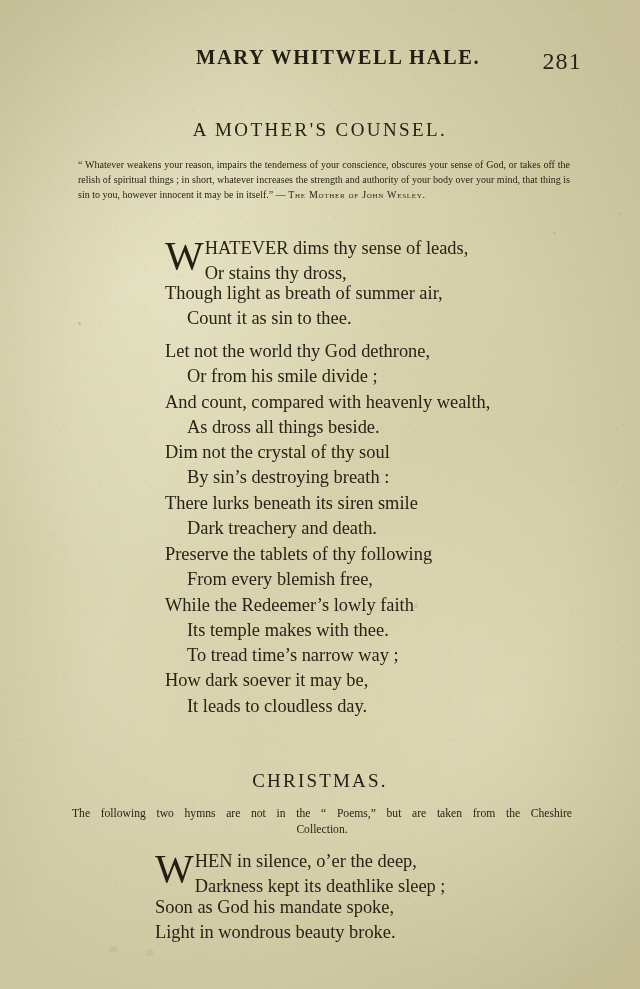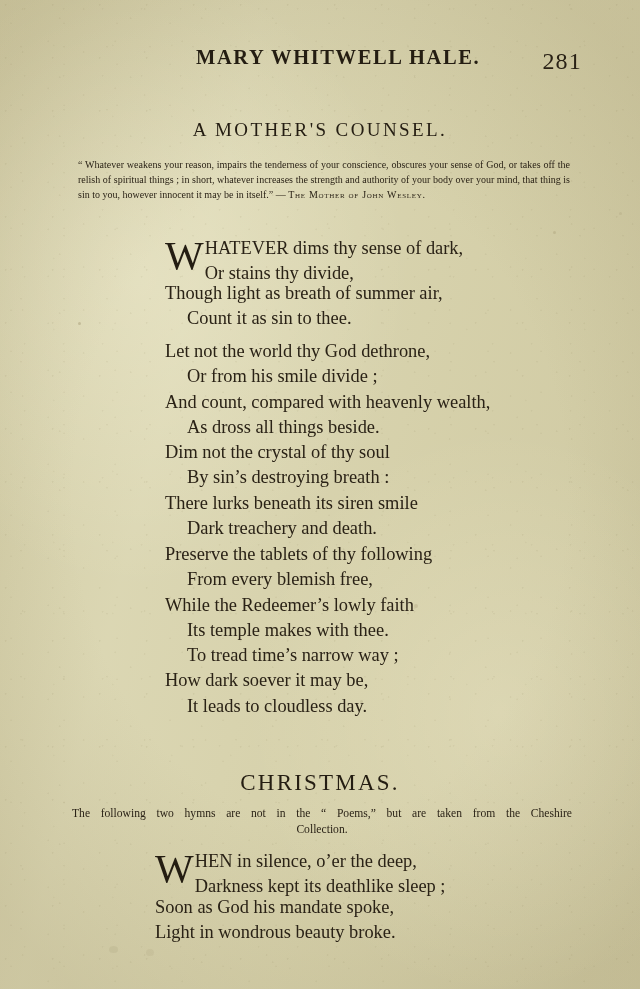--- a/index.html
+++ b/index.html
@@ -97,21 +97,21 @@
     position: absolute;
     left: 0;
     right: 0;
     text-align: center;
     font-family: "Liberation Serif", serif;
     font-size: 19px;
     letter-spacing: 2.4px;
     color: #241d12;
   }
   #title-mothers-counsel { top: 119px; }
-  #title-christmas { top: 770px; font-size: 23px; letter-spacing: 2.2px; }
+  #title-christmas { top: 770px; font-size: 19px; letter-spacing: 2.2px; }
 
   
   .epigraph {
     position: absolute;
     left: 78px;
     width: 492px;
     top: 157px;
     font-family: "Liberation Serif", serif;
     font-size: 10px;
     line-height: 15.2px;
@@ -203,22 +203,22 @@
     </div>
 
     <div class="poem-title" id="title-mothers-counsel">A MOTHER'S COUNSEL.</div>
 
     <div class="epigraph">
       <span>“ Whatever weakens your reason, impairs the tenderness of your conscience, obscures your sense of God, or takes off the relish of spiritual things ; in short, whatever increases the strength and authority of your body over your mind, that thing is sin to you, however innocent it may be in itself.” — </span><span class="attrib">The Mother of John Wesley.</span>
     </div>
 
     <div class="opening" style="left:165px; top:236px; width:380px;">
       <span class="dropcap">W</span>
-      <span class="first-line">HATEVER dims thy sense of dark,</span>
-      <span class="second-line">Or stains thy divide,</span>
+      <span class="first-line">HATEVER dims thy sense of leads,</span>
+      <span class="second-line">Or stains thy dross,</span>
     </div>
 
     <div class="stanza" style="top:281px;">
       <span class="vline">Though light as breath of summer air,</span>
       <span class="vline indent">Count it as sin to thee.</span>
     </div>
 
     <div class="stanza" style="top:339px;">
       <span class="vline">Let not the world thy God dethrone,</span>
       <span class="vline indent">Or from his smile divide ;</span>

